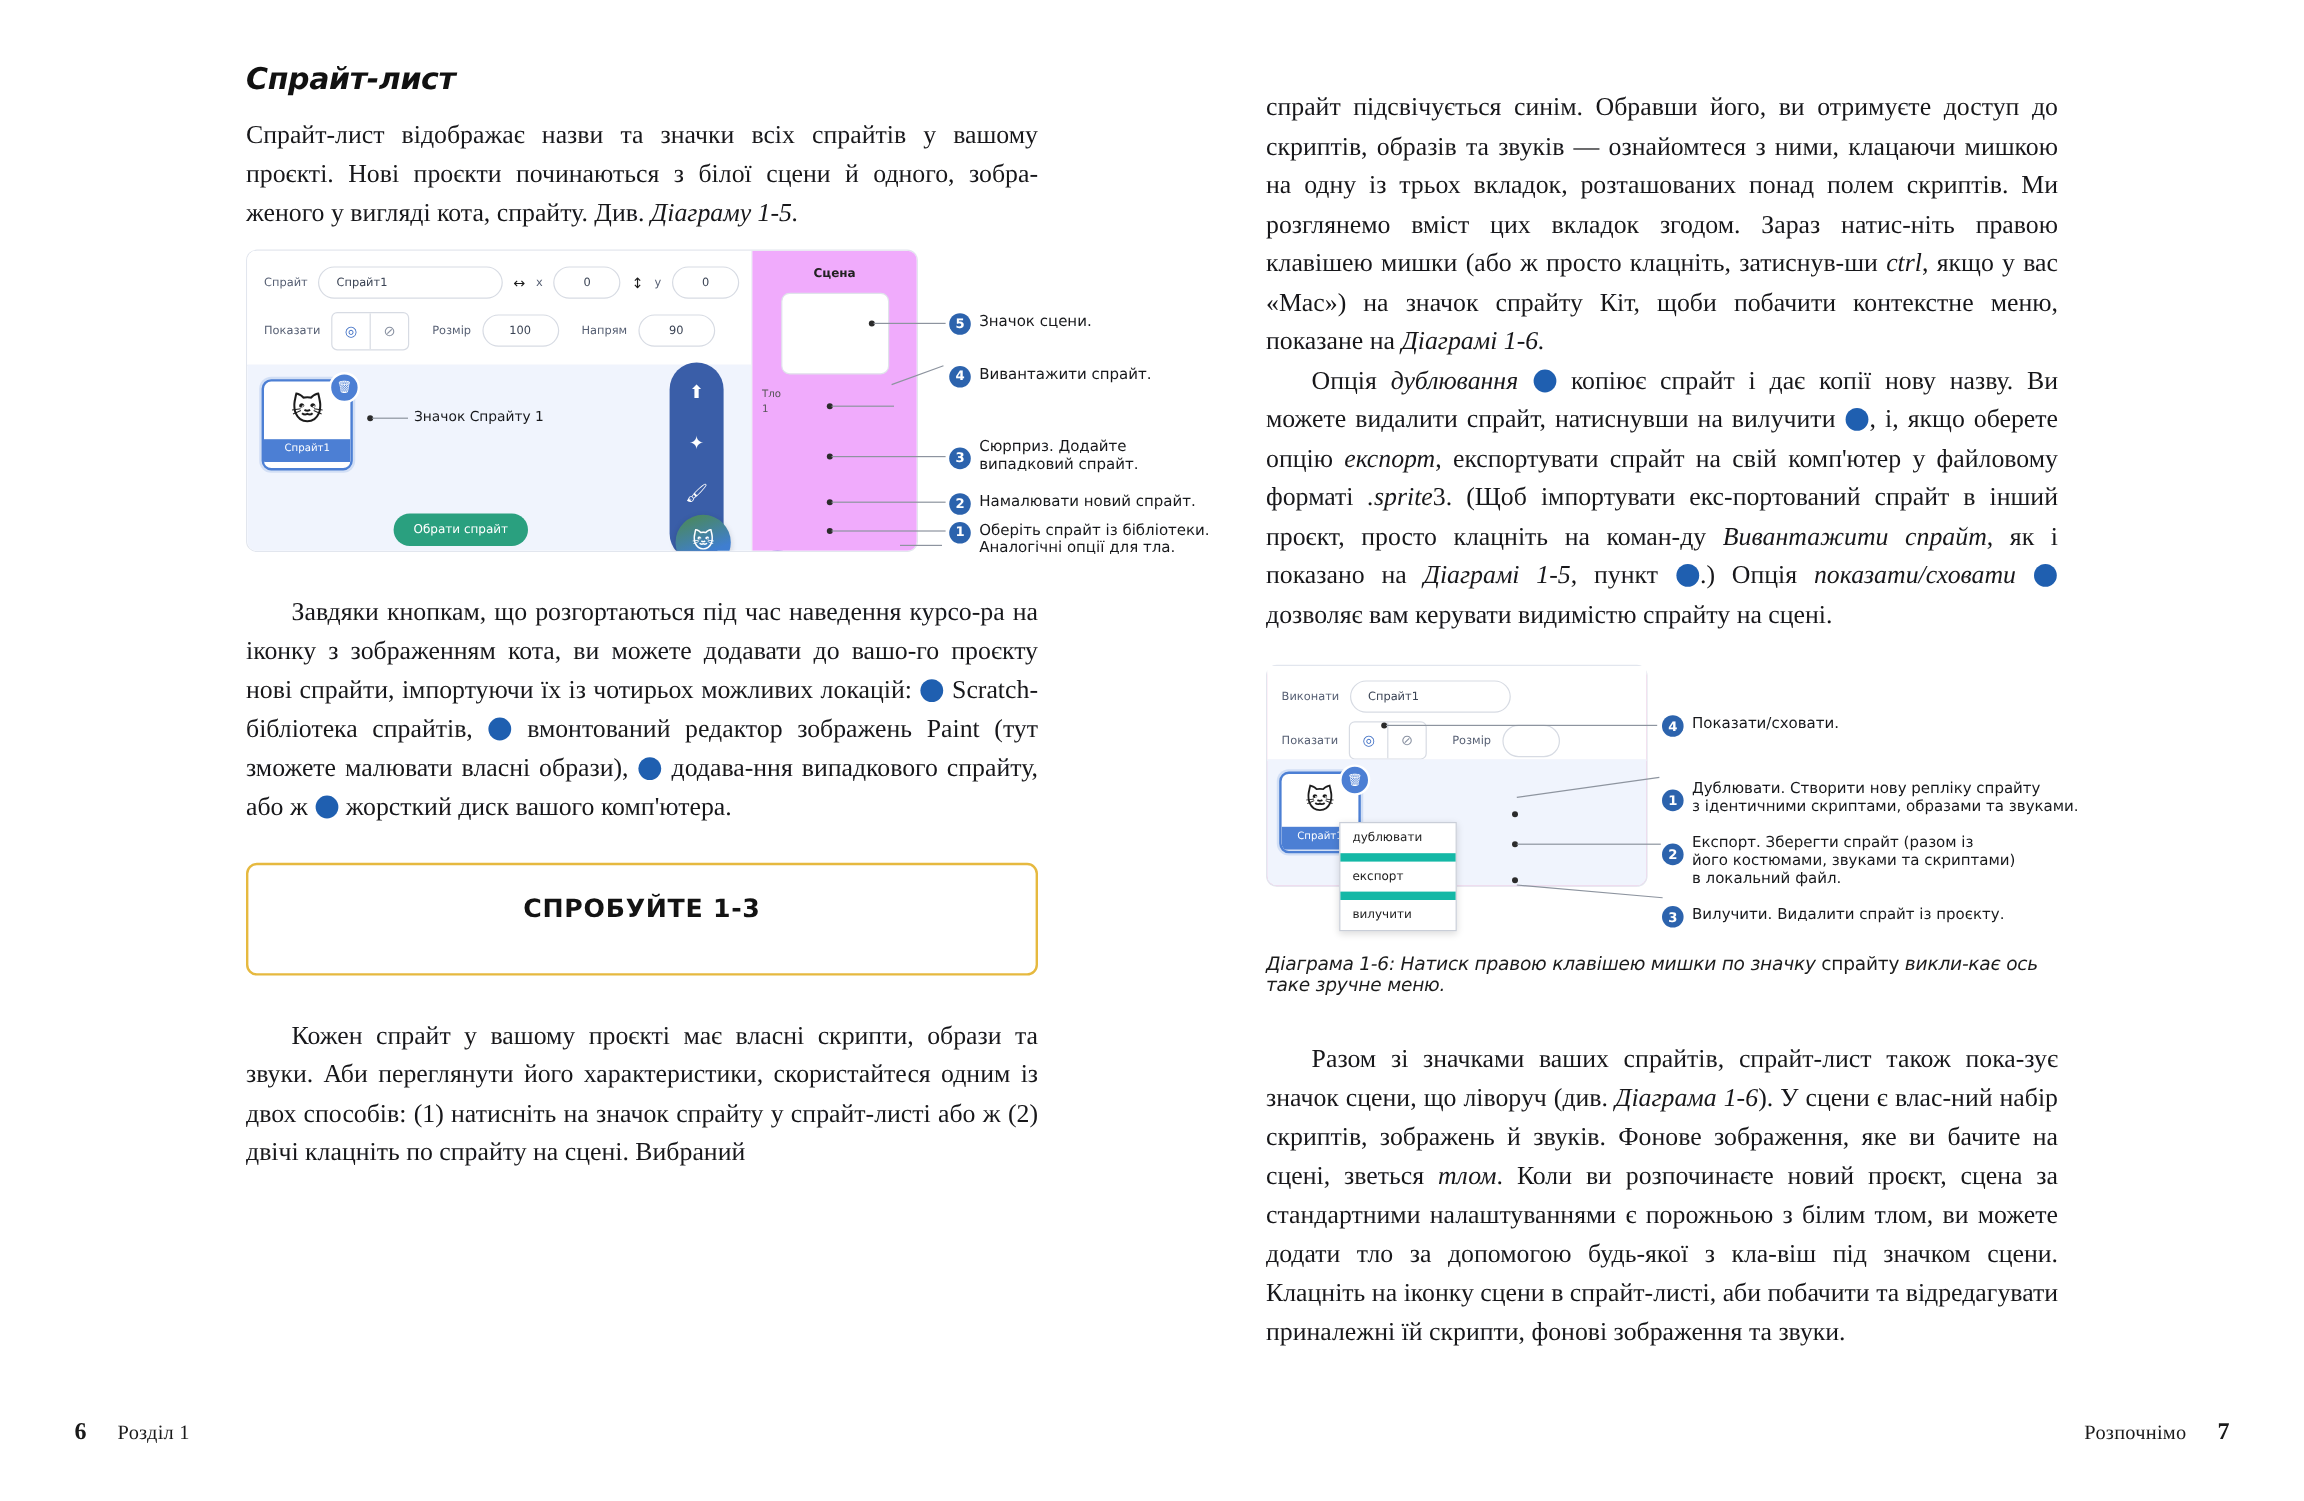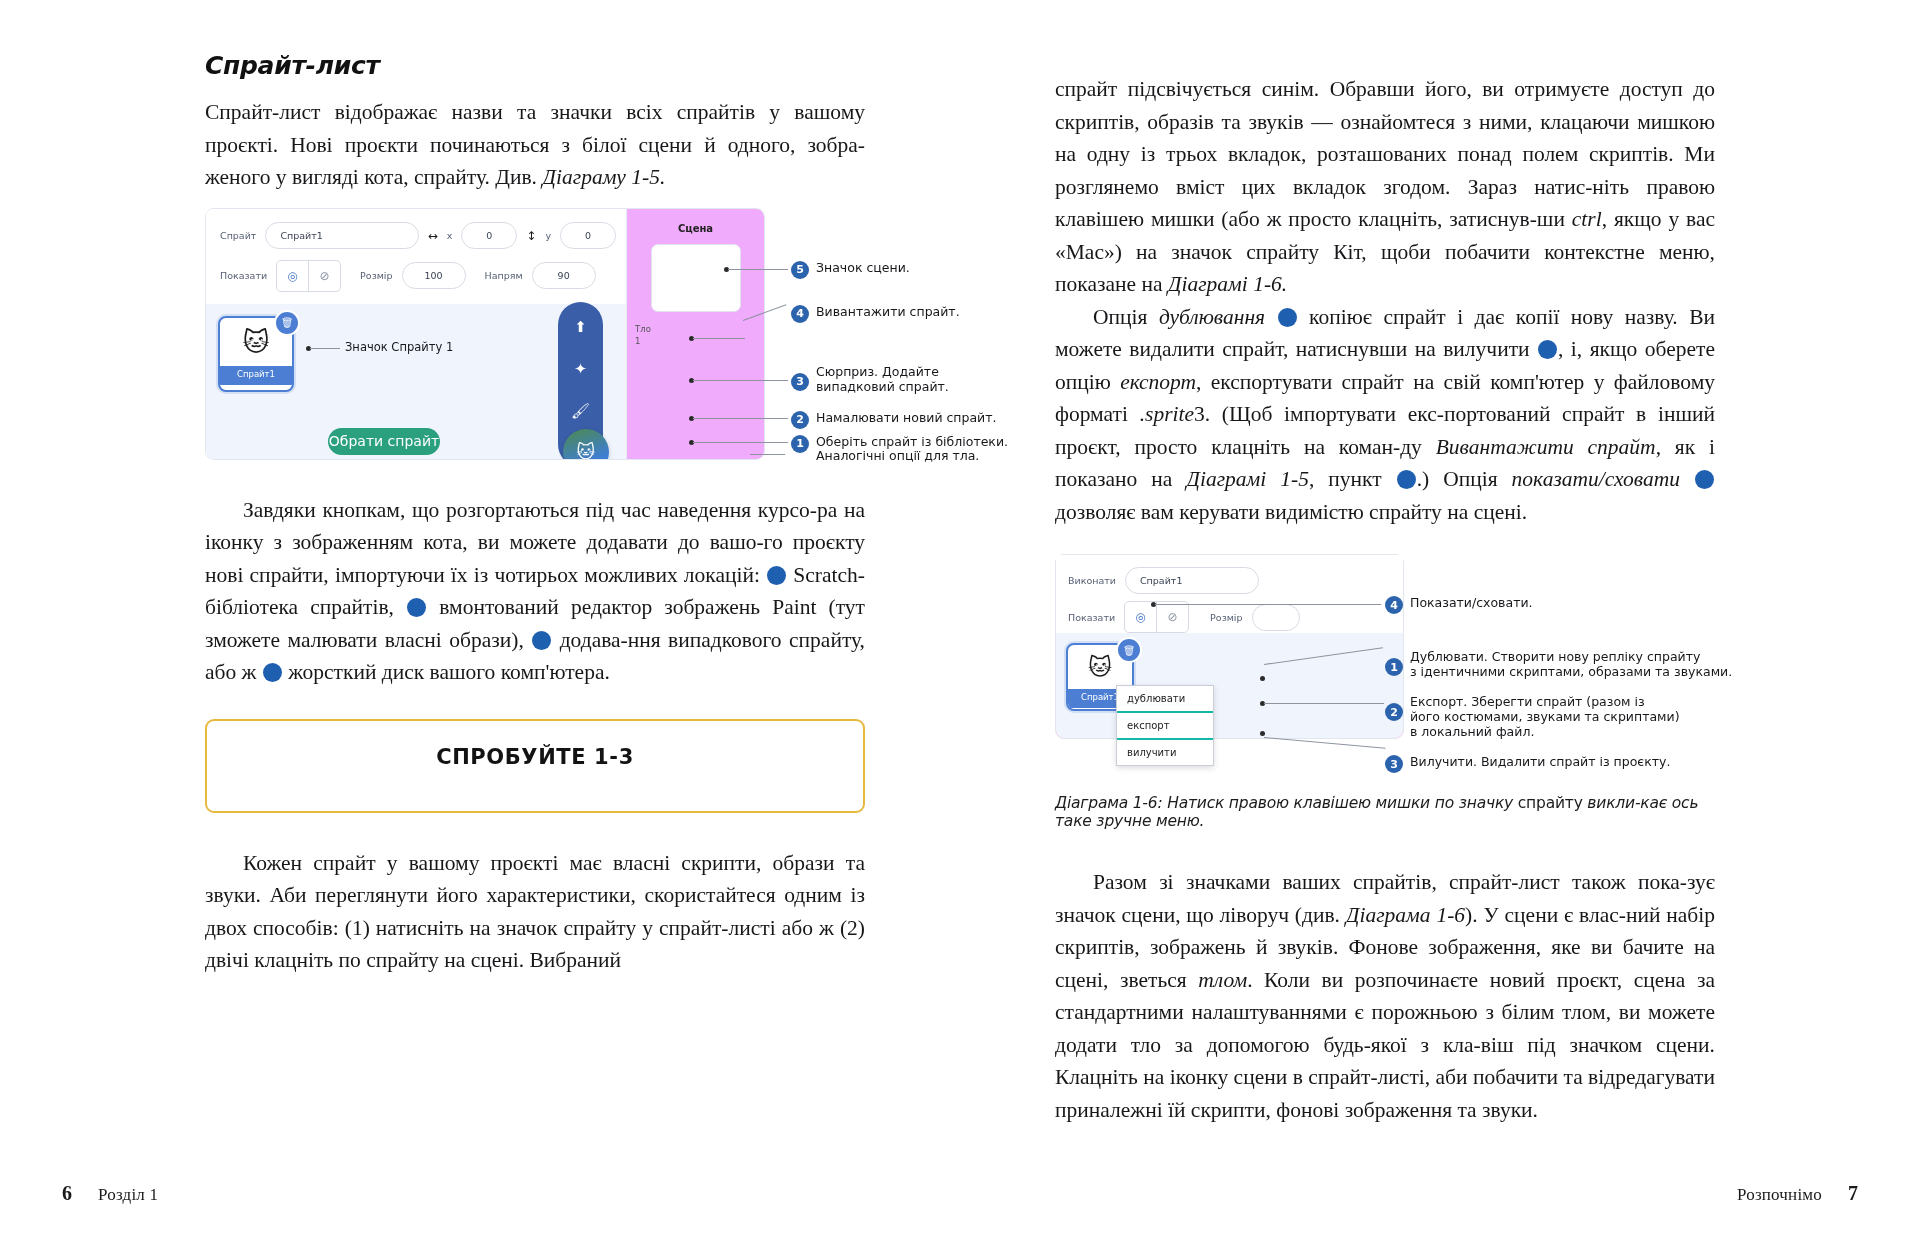--- a/index.html
+++ b/index.html
@@ -151,21 +151,21 @@
   .fab-ic.i3{top:90px;}
   .fab-ic.i4{top:128px;}
   .fab-main{
     position:absolute;right:17px;bottom:-14px;width:46px;height:46px;border-radius:50%;
     background:linear-gradient(160deg,#4c8a4c 0%,#3f7ed0 65%);
     display:flex;align-items:center;justify-content:center;color:#fff;font-size:18px;
     box-shadow:0 2px 5px rgba(0,0,0,.18);
   }
   .choose-btn{
     position:absolute;left:122px;bottom:6px;width:112px;height:27px;border-radius:14px;
-    background:#2aa07f;color:#fff;font-size:14px;
+    background:#2aa07f;color:#fff;font-size:10px;
     display:flex;align-items:center;justify-content:center;
   }
   .bg-btn{
     position:absolute;right:-42px;bottom:2px;width:40px;height:40px;border-radius:50%;
     background:#3f6fc4;color:#fff;display:flex;align-items:center;justify-content:center;font-size:15px;
   }
   .sc-stage{
     position:absolute;left:421px;top:0;right:0;bottom:0;background:#f0abfc;padding:8px;
   }
   .stage-title{font-size:10px;font-weight:bold;color:#222;text-align:center;margin:6px 0 10px;}
@@ -207,34 +207,34 @@
     font-weight:bold;font-size:21px;letter-spacing:.6px;
     text-align:center;margin:2px 0 16px;color:#131313;
   }
   .try-body{
     font-family:"DejaVu Sans", sans-serif;
     font-size:15.5px;line-height:26px;color:#1d1d1f;
   }
 
   
   .scratch2{
-    position:relative;width:349px;height:185px;
+    position:relative;width:318px;height:185px;
     background:#f9a8d4;border:1px solid #e2e6ee;border-radius:9px;
     box-sizing:border-box;font-family:"DejaVu Sans", sans-serif;overflow:visible;
   }
   .s2-info{position:absolute;left:0;top:0;right:0;height:78px;background:#fff;border-bottom:1px solid #e8ebf2;}
   .s2-list{position:absolute;left:0;top:78px;right:0;bottom:0;background:#f0f4fd;border-radius:0 0 8px 8px;}
   .s2-row{position:absolute;left:12px;display:flex;align-items:center;gap:9px;}
   .ctxmenu{
     position:absolute;left:60px;top:52px;width:96px;
     background:#fff;border:1px solid #c9ced8;box-shadow:0 2px 6px rgba(0,0,0,.14);
     z-index:5;
   }
   .ctxmenu div{
-    font-size:10px;color:#1c1c1c;padding:7px 10px;border-bottom:2px solid #14b8a6;
+    font-size:10px;color:#1c1c1c;padding:7px 10px;border-bottom:7px solid #14b8a6;
   }
   .ctxmenu div:last-child{border-bottom:none;}
 
   .callouts2{
     position:absolute;left:330px;top:0;width:560px;height:200px;
     font-family:"DejaVu Sans", sans-serif;
   }
 
   
   .footer{

